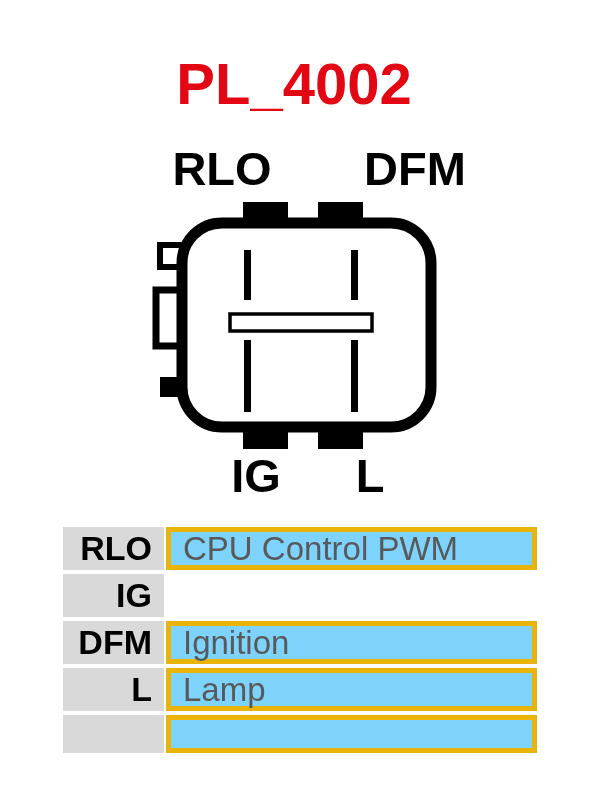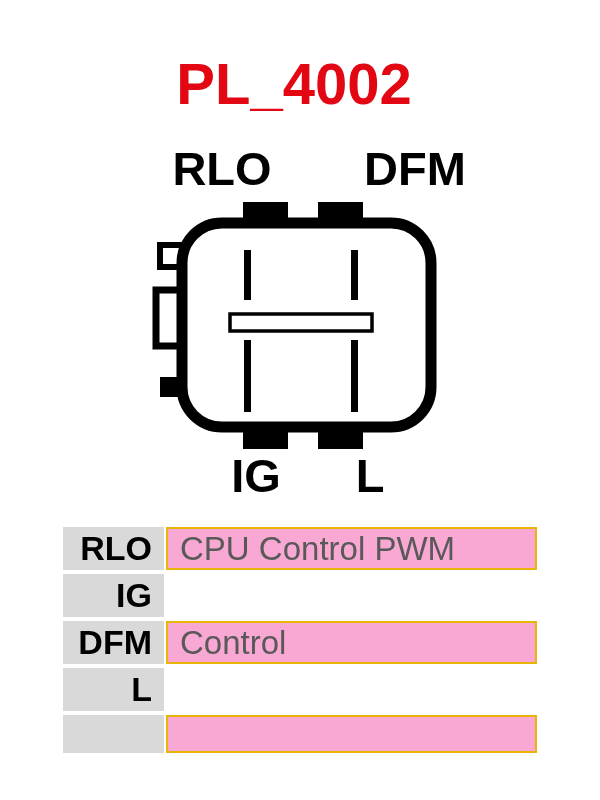--- a/index.html
+++ b/index.html
@@ -28,21 +28,21 @@
   }
   .t-row{display:flex;gap:2px;height:43px;}
   .t-row.last{height:38px;}
   .pin-cell{
     width:101px;background:#d9d9d9;
     display:flex;align-items:center;justify-content:flex-end;
     padding-right:12px;box-sizing:border-box;
     font-size:34px;font-weight:bold;color:#000;
   }
   .desc-cell{
-    flex:1;background:#f9a8d4;border:2px solid #eab308;
+    flex:1;background:#7dd3fc;border:5px solid #eab308;
     display:flex;align-items:center;
     padding-left:12px;box-sizing:border-box;
     font-size:33px;color:#595959;
   }
 </style>
 </head>
 <body>
 
 <div class="title">PL_4002</div>
 
@@ -74,22 +74,23 @@
 <div class="table-wrap">
   <div class="t-row">
     <div class="pin-cell">RLO</div>
     <div class="desc-cell">CPU Control PWM</div>
   </div>
   <div class="t-row">
     <div class="pin-cell">IG</div>
   </div>
   <div class="t-row">
     <div class="pin-cell">DFM</div>
-    <div class="desc-cell">Control</div>
+    <div class="desc-cell">Ignition</div>
   </div>
   <div class="t-row">
     <div class="pin-cell">L</div>
+    <div class="desc-cell">Lamp</div>
   </div>
   <div class="t-row last">
     <div class="pin-cell"></div>
     <div class="desc-cell"></div>
   </div>
 </div>
 
 </body></html>

